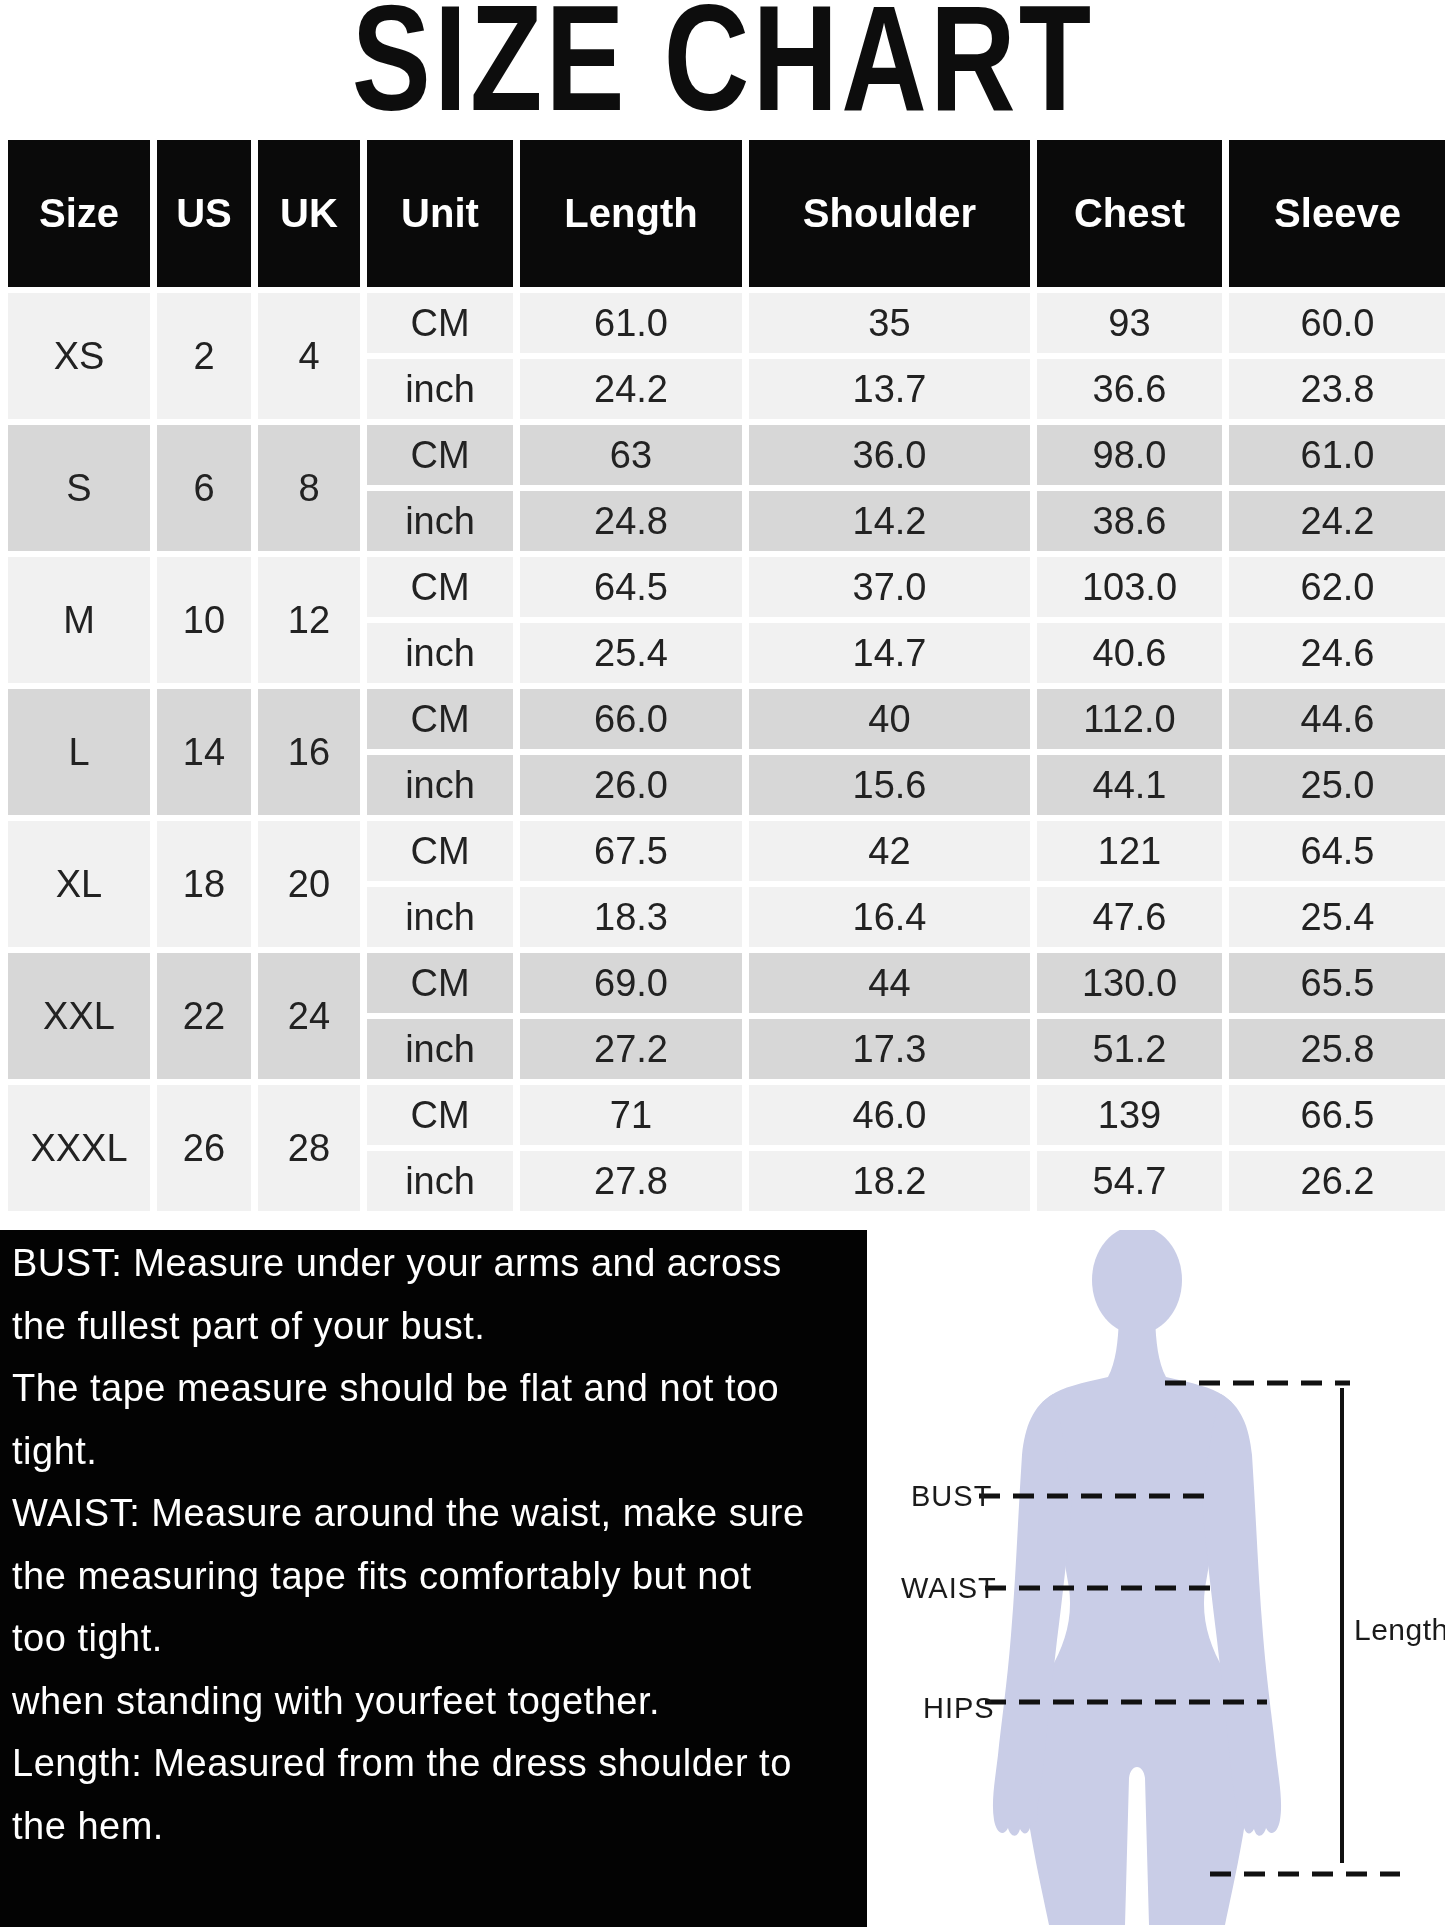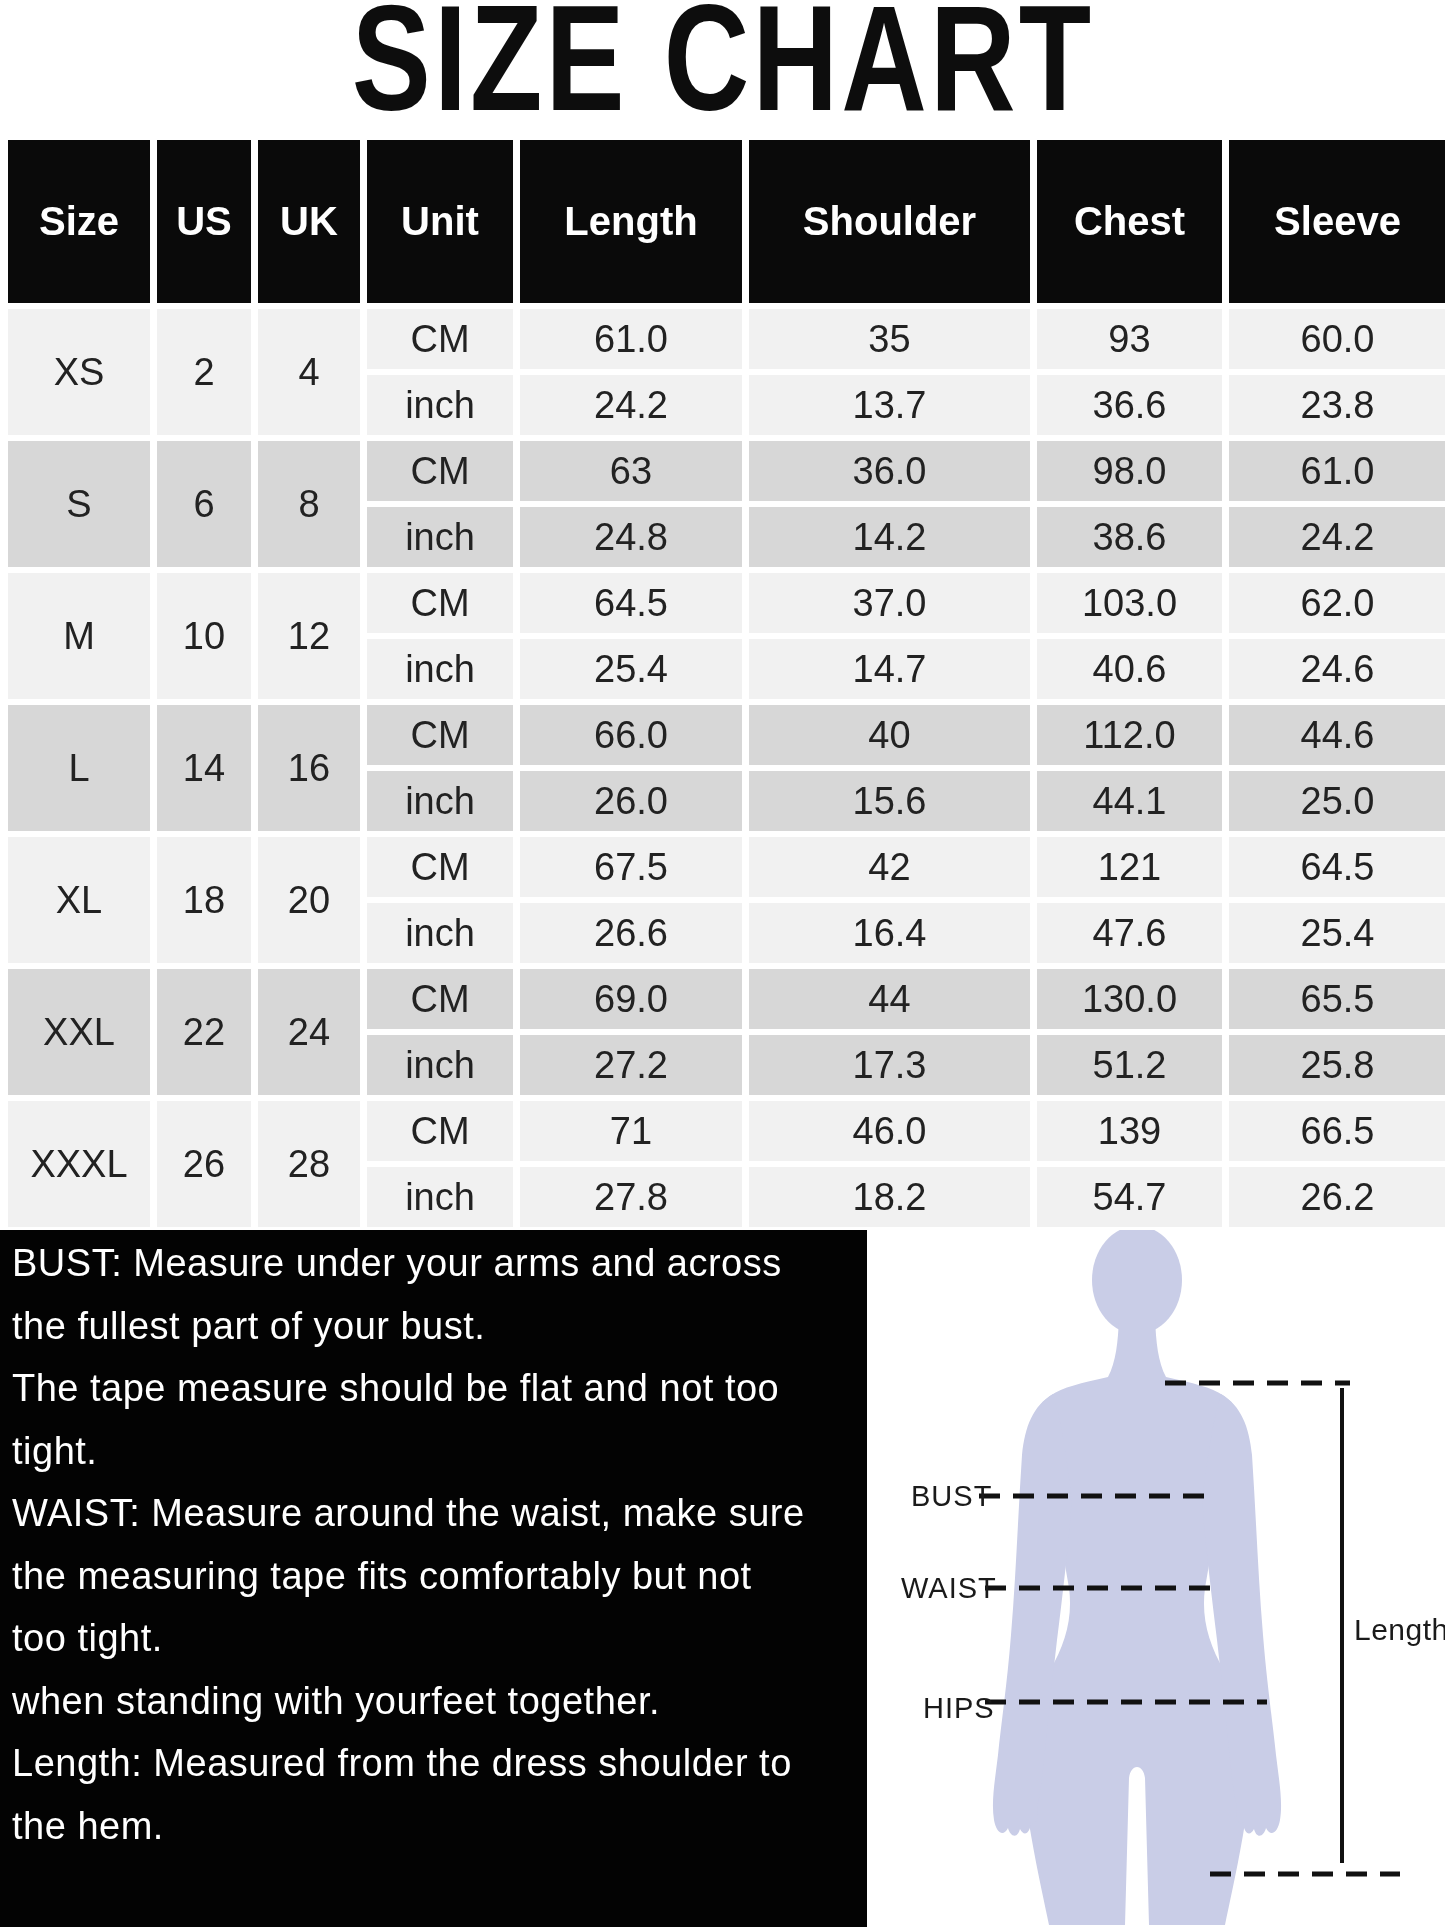--- a/index.html
+++ b/index.html
@@ -17,21 +17,21 @@
     letter-spacing:4px;white-space:nowrap;transform:scaleX(0.79);
     transform-origin:center center;
   }
   
   table.size-table{
     position:absolute;top:134px;left:1px;width:1452px;
     border-collapse:separate;border-spacing:7px 6px;table-layout:fixed;
   }
   table.size-table th{
     height:139px;background:var(--header-bg,#0a0a0a);color:var(--header-text,#fff);
-    font-size:40px;font-weight:700;text-align:center;vertical-align:middle;padding:12px;
+    font-size:40px;font-weight:700;text-align:center;vertical-align:middle;padding:4px;
   }
   table.size-table td{
     height:60px;text-align:center;vertical-align:middle;padding:0;
     font-size:38px;color:#222222;font-weight:400;
   }
   tr.g-light td{background:var(--row-light,#f1f1f1);}
   tr.g-dark td{background:var(--row-dark,#d7d7d7);}
   
   .notes{
     position:absolute;left:0;top:1230px;width:867px;height:697px;
@@ -151,21 +151,21 @@
         <td rowspan="2">18</td>
         <td rowspan="2">20</td>
         <td>CM</td>
         <td>67.5</td>
         <td>42</td>
         <td>121</td>
         <td>64.5</td>
       </tr>
       <tr class="g-light">
         <td>inch</td>
-        <td>26.6</td>
+        <td>18.3</td>
         <td>16.4</td>
         <td>47.6</td>
         <td>25.4</td>
       </tr>
       <tr class="g-dark">
         <td rowspan="2">XXL</td>
         <td rowspan="2">22</td>
         <td rowspan="2">24</td>
         <td>CM</td>
         <td>69.0</td>

